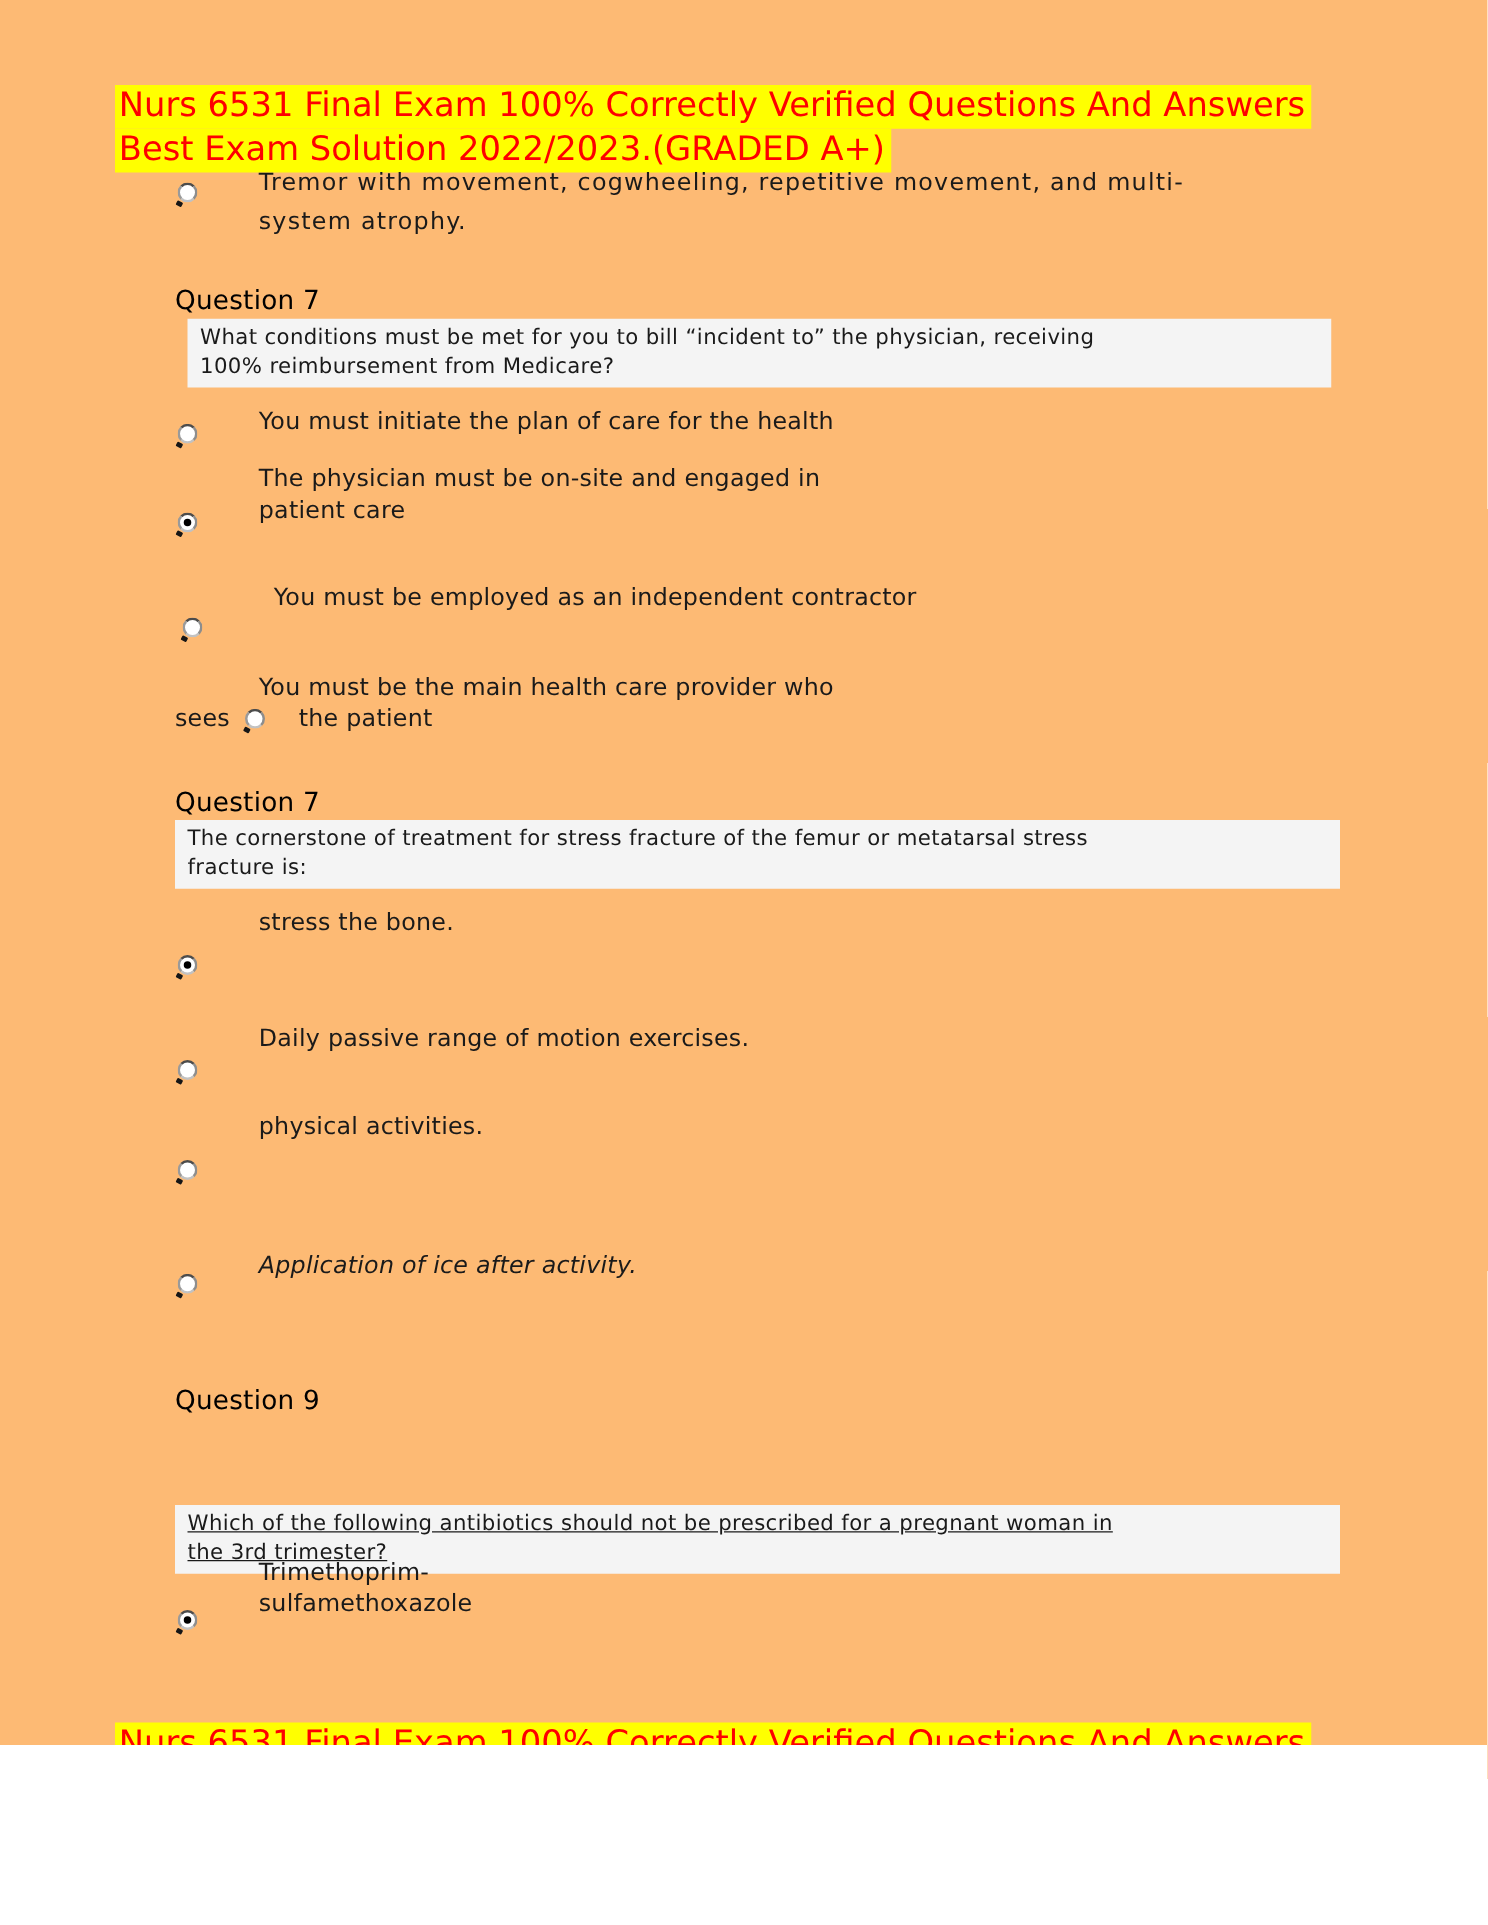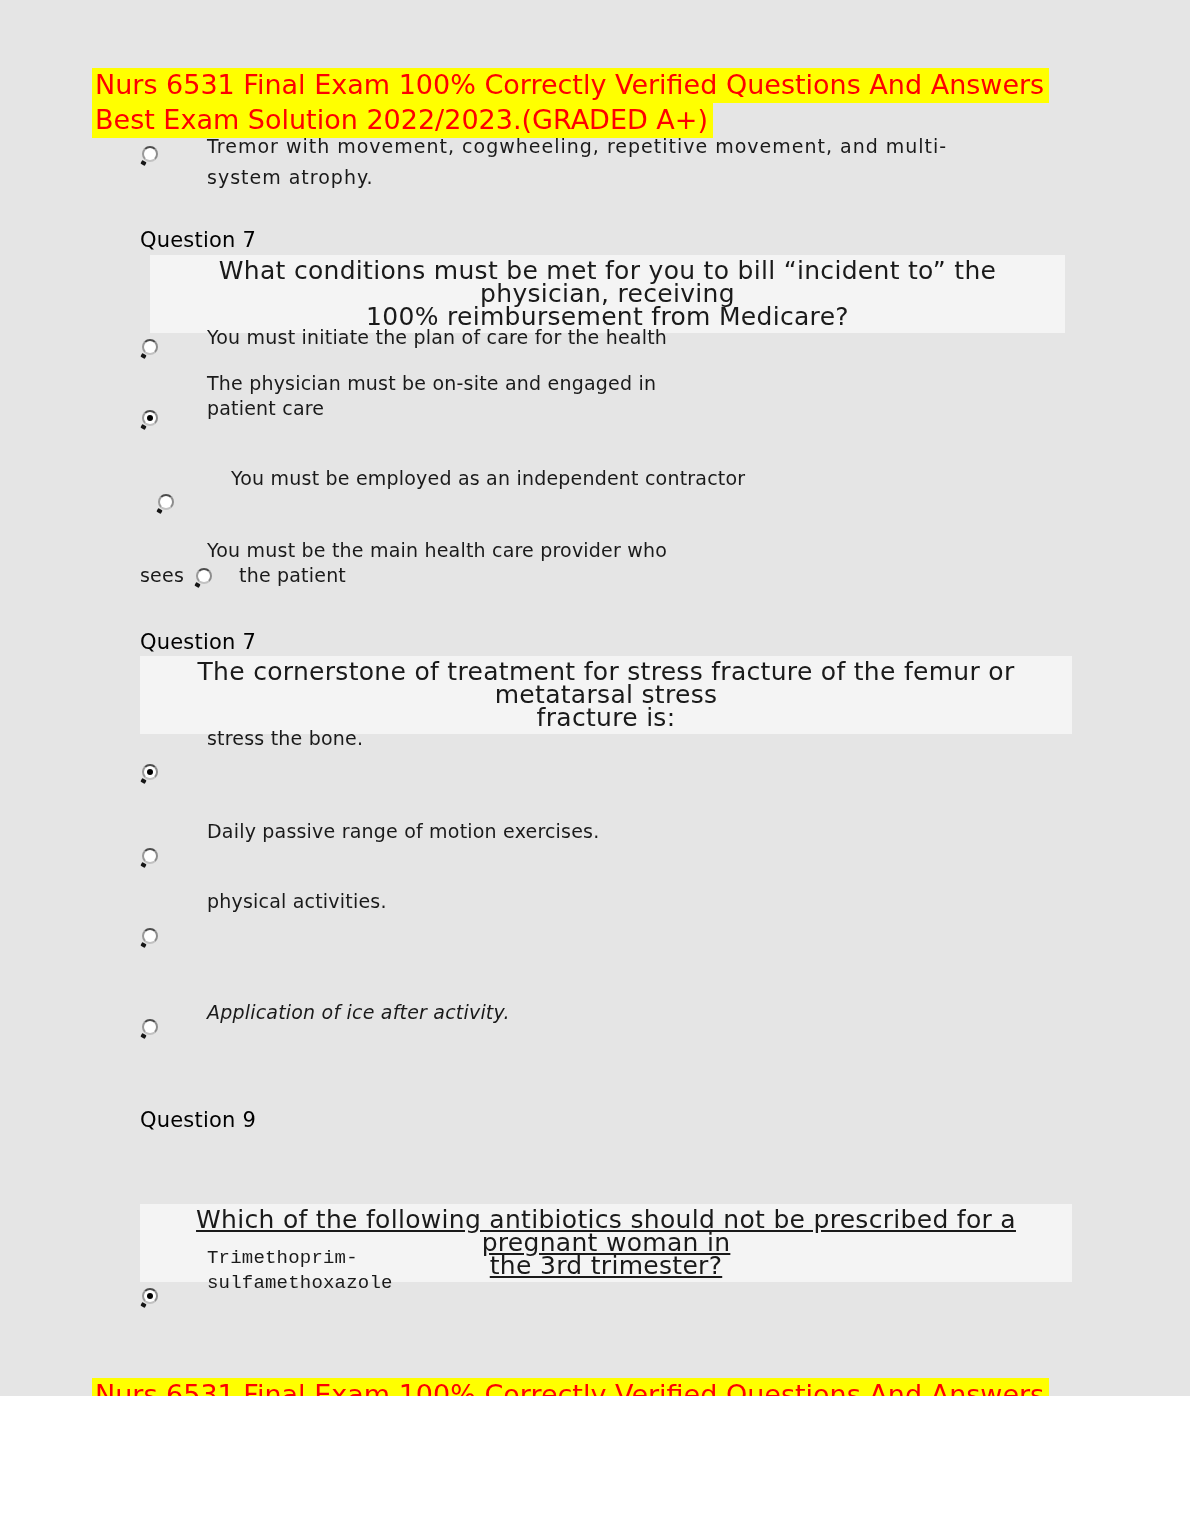--- a/index.html
+++ b/index.html
@@ -3,32 +3,32 @@
 <meta charset="utf-8">
 <style>
   :root{
     --banner_bg:#ffff00;
     --banner_text:#fe0000;
     --prompt_bg:#f4f4f4;
     --body_text:#1a1a1a;
   }
   html,body{margin:0;padding:0;background:#ffffff;}
   body{font-family:"DejaVu Sans","Liberation Sans",sans-serif;color:var(--body_text);}
-  .page{position:relative;width:1190px;height:1396px;background:#e5e5e5;overflow:hidden;}
+  .page{position:relative;width:1190px;height:1396px;background:#fdba74;overflow:hidden;}
 
   
   .banner{position:absolute;left:92px;font-size:27px;line-height:32px;color:var(--banner_text);}
   .banner .hl{background:var(--banner_bg);display:inline-block;padding:1px 5px 2px 3px;}
 
   
   .q-heading{position:absolute;font-size:21px;font-weight:normal;color:#000;letter-spacing:0.2px;}
 
   
-  .prompt{position:absolute;background:var(--prompt_bg);font-size:25px;line-height:23px;
-          letter-spacing:0.3px;padding:4px 10px 5px 10px;text-align:center;}
+  .prompt{position:absolute;background:var(--prompt_bg);font-size:17px;line-height:23px;
+          letter-spacing:0.3px;padding:4px 10px 5px 10px;}
 
   
   .opt{position:absolute;font-size:19px;line-height:25px;letter-spacing:0.2px;}
   .opt .txt{margin-left:67px;}
   .opt-loose{line-height:31px;letter-spacing:1px;}
 
   
   .radio{position:absolute;width:16px;height:16px;box-sizing:border-box;background:#fff;
          border:2px solid;border-color:#4c4c4c #8d8d8d #c2c2c2 #9a9a9a;border-radius:50%;}
   .radio::before{content:"";position:absolute;left:-3px;bottom:-5px;width:5px;height:4px;
@@ -73,21 +73,21 @@
   </div>
 
   <div class="opt" style="left:140px;top:371px;">
     <span class="radio selected" style="left:2px;top:39px;"></span>
     <div class="txt">
       <div>The physician must be on-site and engaged in</div>
       <div>patient care</div>
     </div>
   </div>
 
-  <div class="opt" style="left:156px;top:466px;">
+  <div class="opt" style="left:144px;top:466px;">
     <span class="radio" style="left:2px;top:28px;"></span>
     <div class="txt" style="padding-left:8px;">
       <div>You must be employed as an independent contractor</div>
     </div>
   </div>
 
   <div class="opt" style="left:140px;top:538px;">
     <div class="txt">
       <div>You must be the main health care provider who</div>
     </div>
@@ -131,21 +131,21 @@
     </div>
   </div>
 
   <div class="q-heading" style="left:140px;top:1108px;">Question 9</div>
 
   <div class="prompt" style="left:140px;top:1204px;width:912px;text-decoration:underline;">
     <div>Which of the following antibiotics should not be prescribed for a pregnant woman in</div>
     <div>the 3rd trimester?</div>
   </div>
 
-  <div class="opt" style="left:140px;top:1246px;font-family:Liberation Mono, monospace;">
+  <div class="opt" style="left:140px;top:1246px;">
     <span class="radio selected" style="left:2px;top:42px;"></span>
     <div class="txt">
       <div>Trimethoprim-</div>
       <div>sulfamethoxazole</div>
     </div>
   </div>
 
   <div class="banner" style="top:1378px;">
     <div><span class="hl">Nurs 6531 Final Exam 100% Correctly Verified Questions And Answers</span></div>
     <div><span class="hl">Best Exam Solution 2022/2023.(GRADED A+)</span></div>

